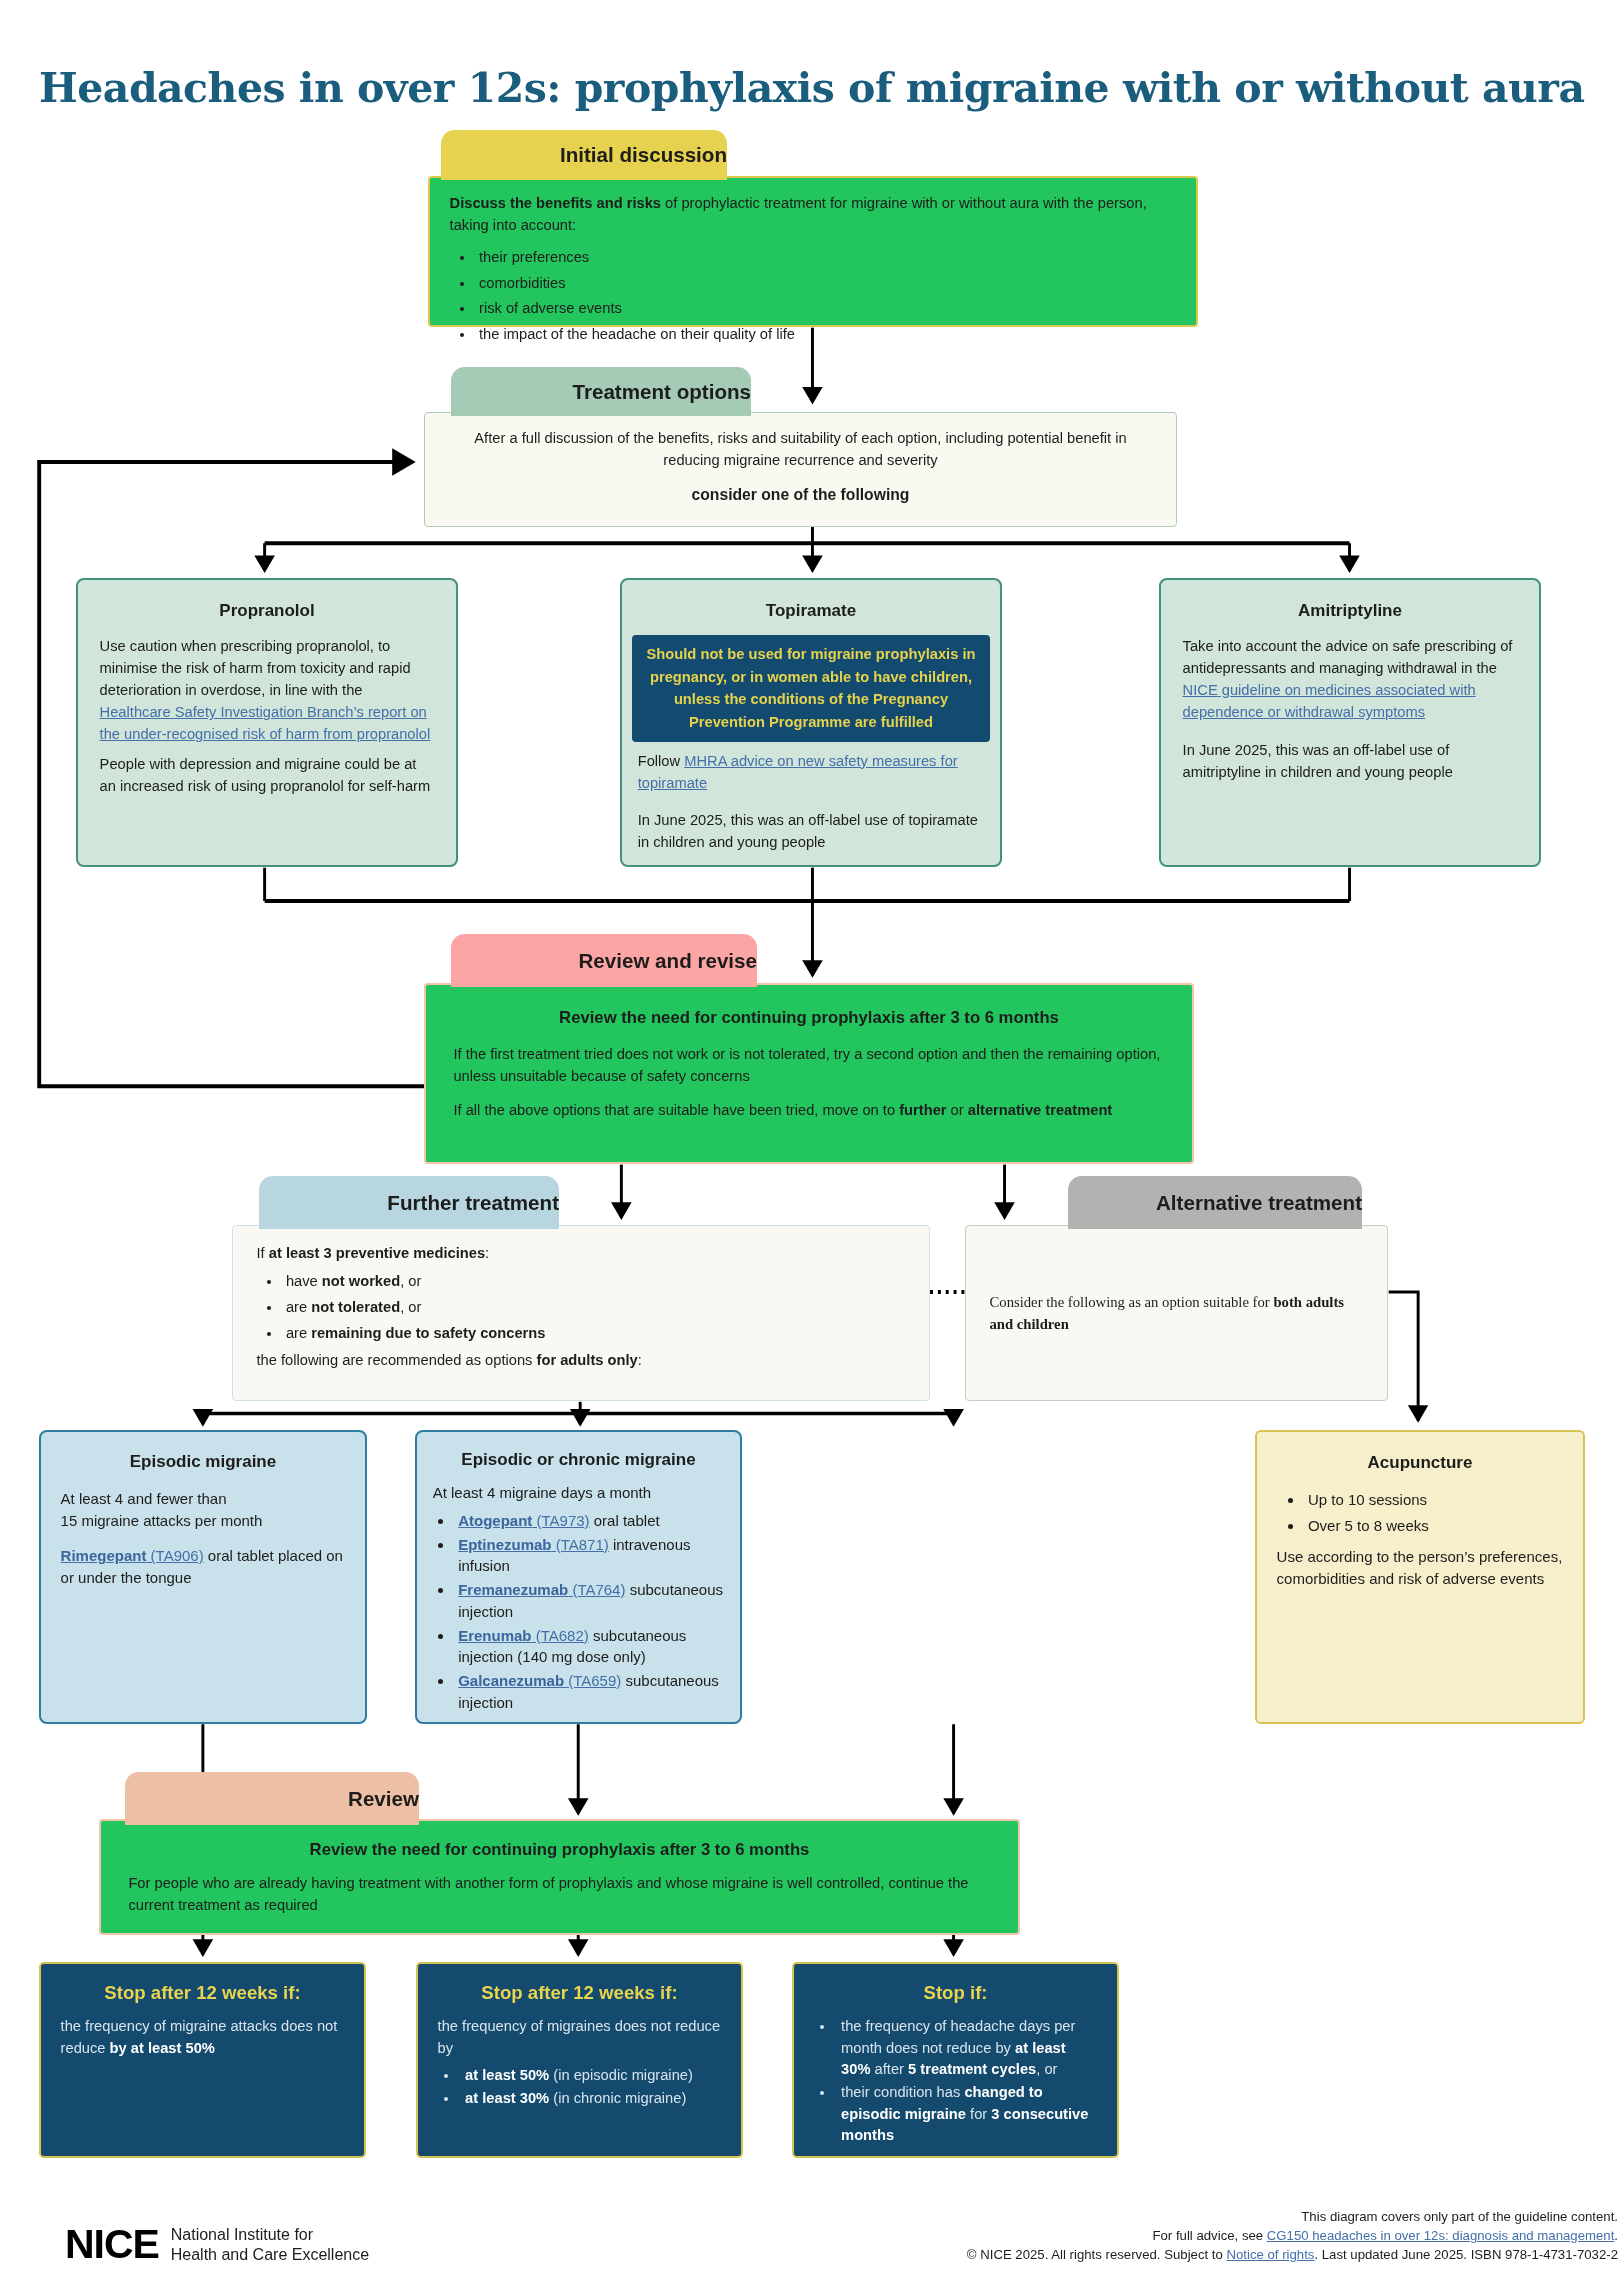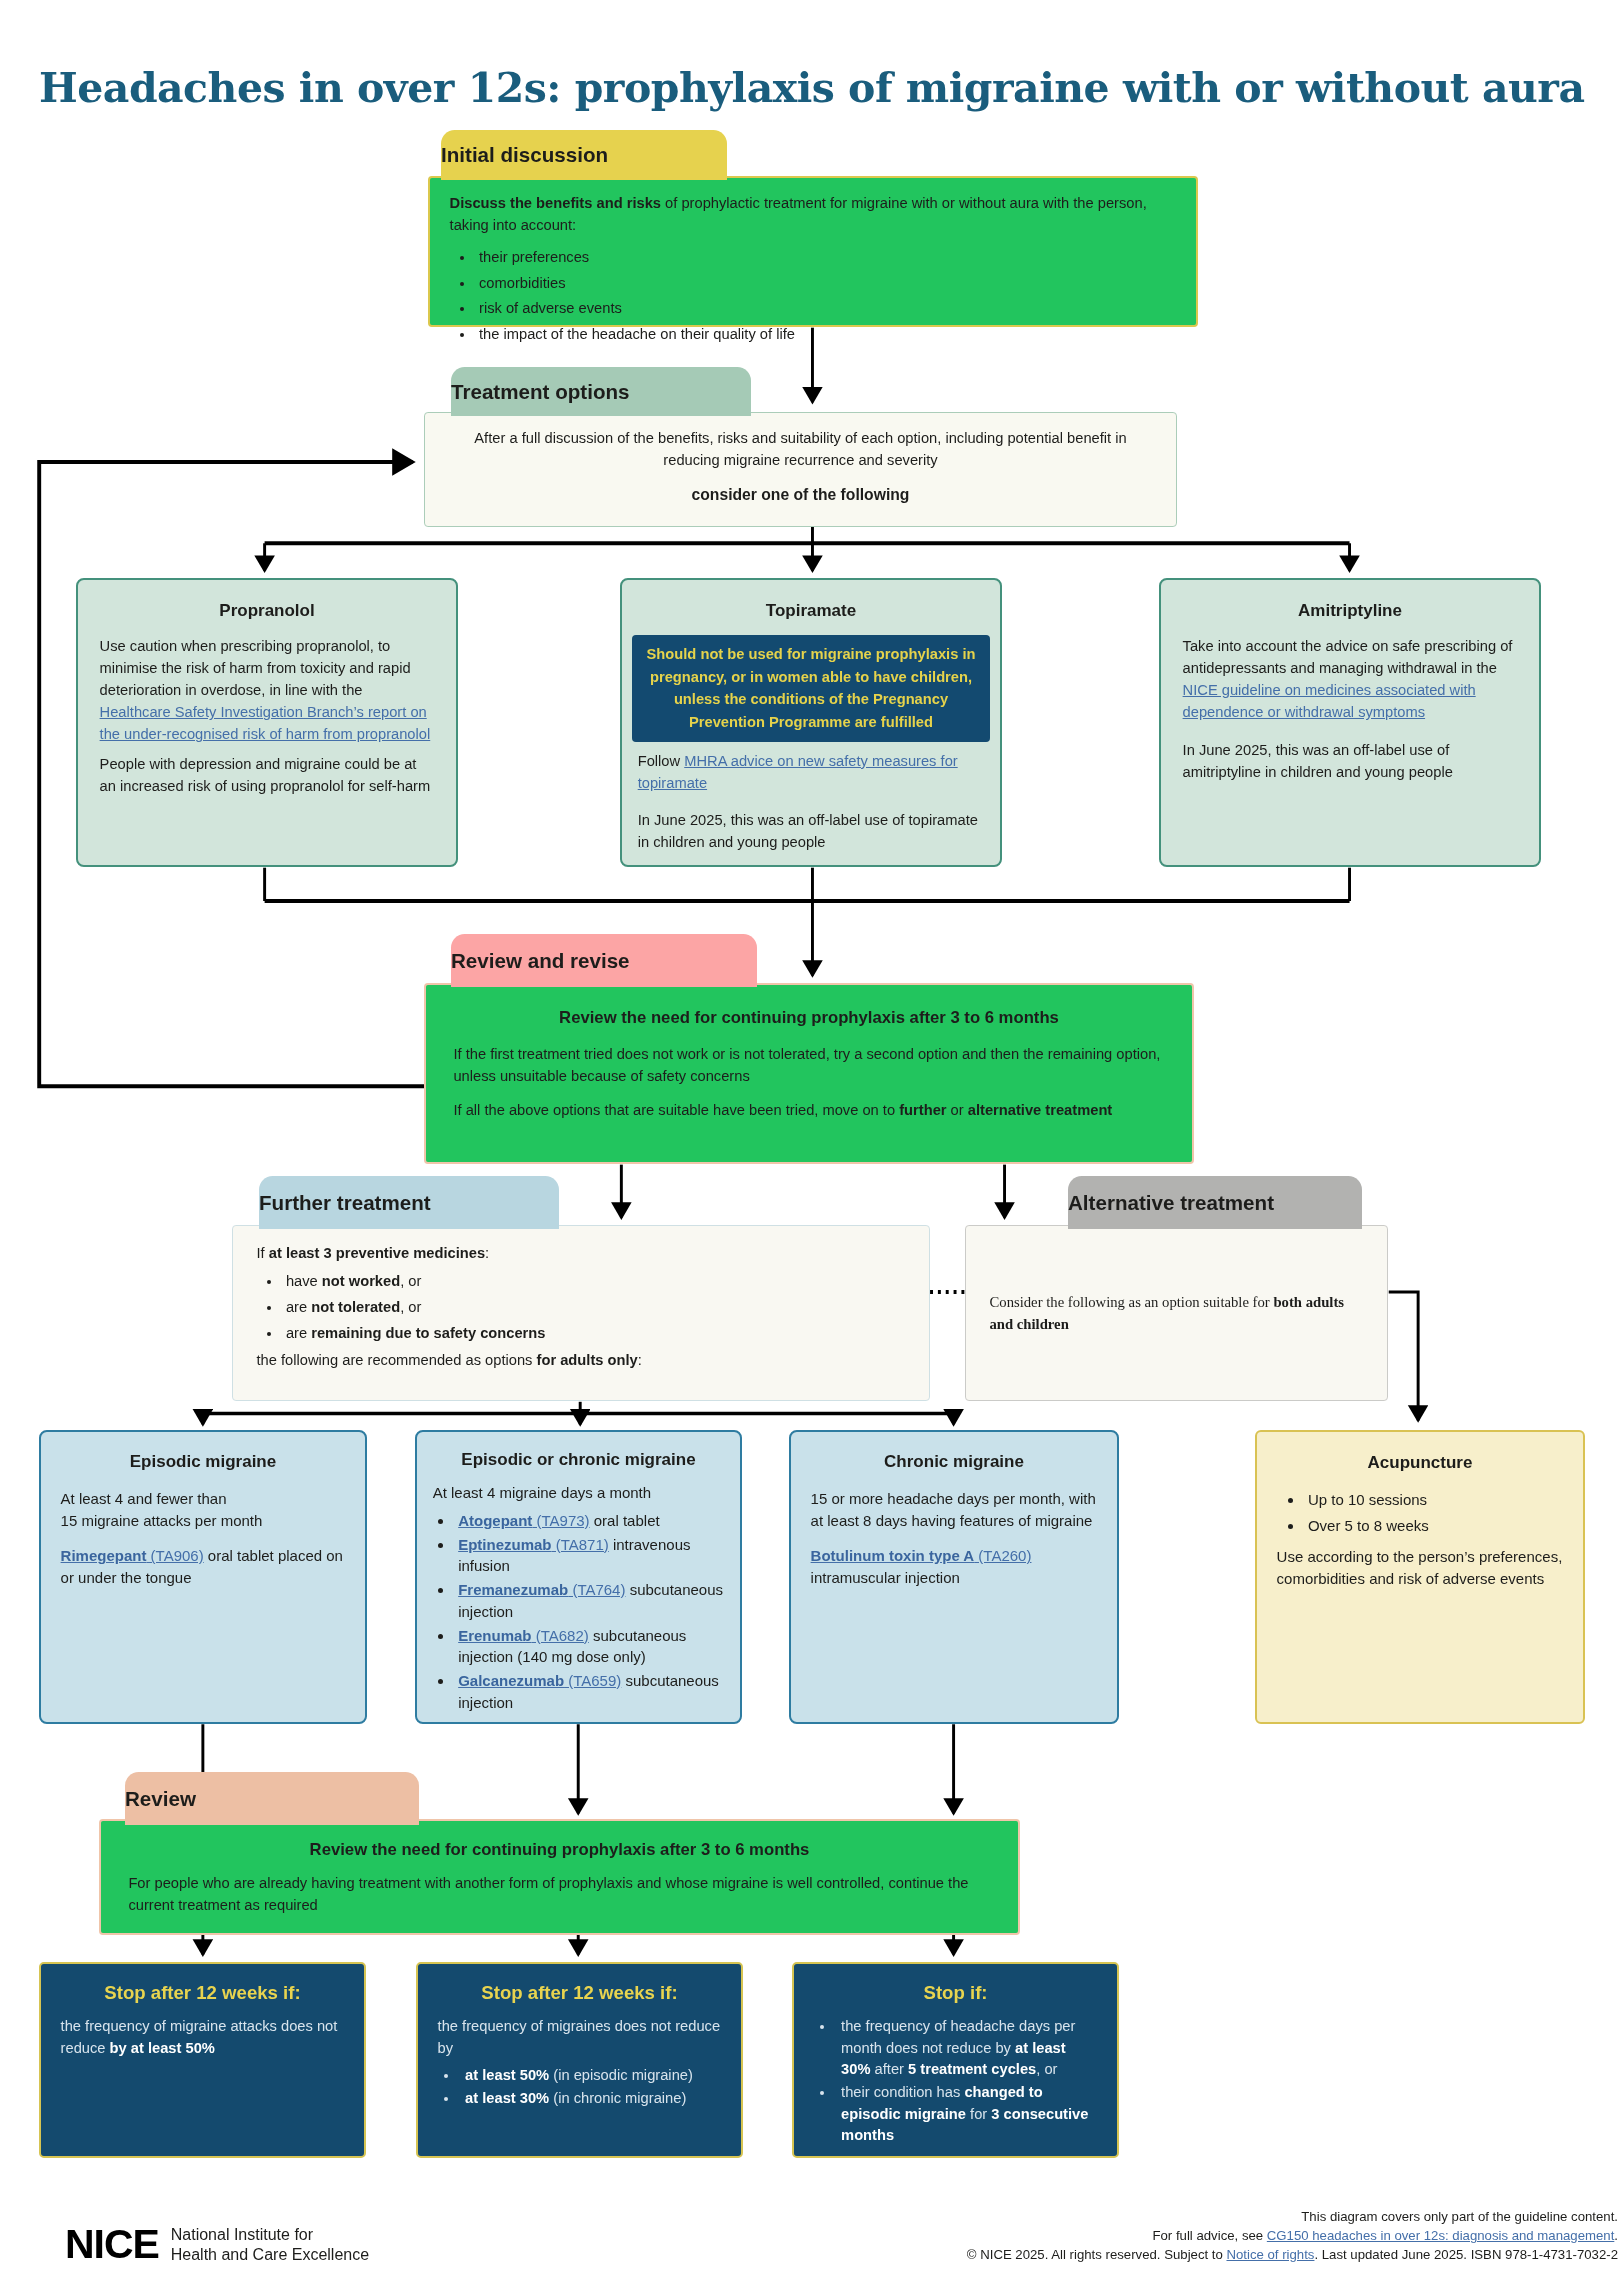--- a/index.html
+++ b/index.html
@@ -13,21 +13,21 @@
   #connectors { position:absolute; left:0; top:0; z-index:0; }
 
   .page-title {
     position:absolute; left:39px; top:37px; width:1558px;
     font-family:"DejaVu Serif", serif; font-weight:700;
     font-size:41px; color:#1a5d7d; letter-spacing:-0.5px; white-space:nowrap;
   }
 
   .tab {
     position:absolute; z-index:2; border-radius:13.7px 13.7px 0 0;
-    display:flex; align-items:center; justify-content:flex-start;
+    display:flex; align-items:center; justify-content:flex-end;
     font-size:20.6px; font-weight:700; color:#1d1d1b;
   }
   .panel {
     position:absolute; z-index:1; border-radius:3.9px;
     background:#22c55e; box-sizing:border-box;
     font-size:14.7px; line-height:1.5;
   }
   .b { font-weight:700; }
   .lk { color:#446fa9; text-decoration:underline; cursor:pointer; }
   .lk .b { color:#3a659e; }
@@ -213,25 +213,20 @@
     <div>At least 4 migraine days a month</div>
     <ul class="blt" style="margin-top:5.9px; padding-left:21.6px;">
       <li><a class="lk"><span class="b">Atogepant</span><span> (TA973)</span></a><span> oral tablet</span></li>
       <li><a class="lk"><span class="b">Eptinezumab</span><span> (TA871)</span></a><span> intravenous infusion</span></li>
       <li><a class="lk"><span class="b">Fremanezumab</span><span> (TA764)</span></a><span> subcutaneous injection</span></li>
       <li><a class="lk"><span class="b">Erenumab</span><span> (TA682)</span></a><span> subcutaneous injection (140 mg dose only)</span></li>
       <li><a class="lk"><span class="b">Galcanezumab</span><span> (TA659)</span></a><span> subcutaneous injection</span></li>
     </ul>
   </div>
 
-  <div class="bluebox" style="left:789px; top:1430px; width:330px; height:294px;">
-    <h3>Chronic migraine</h3>
-    <div>15 or more headache days per month, with at least 8 days having features of migraine</div>
-    <div style="margin-top:13.7px;"><a class="lk"><span class="b">Botulinum toxin type A</span><span> (TA260)</span></a><span> intramuscular injection</span></div>
-  </div>
 
   <div class="acubox" style="left:1255px; top:1430px; width:330px; height:294px;">
     <h3>Acupuncture</h3>
     <ul class="blt" style="margin-top:0; padding-left:27.4px;">
       <li>Up to 10 sessions</li>
       <li>Over 5 to 8 weeks</li>
     </ul>
     <div style="margin-top:7.8px;">Use according to the person’s preferences, comorbidities and risk of adverse events</div>
   </div>
 

